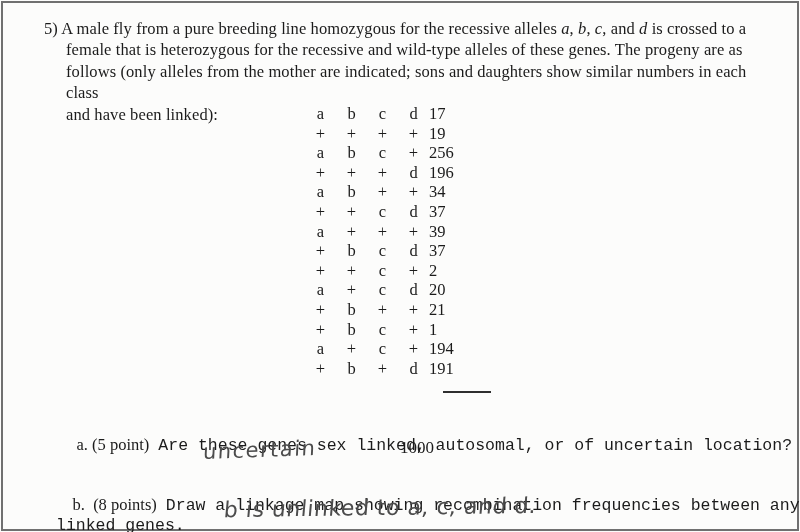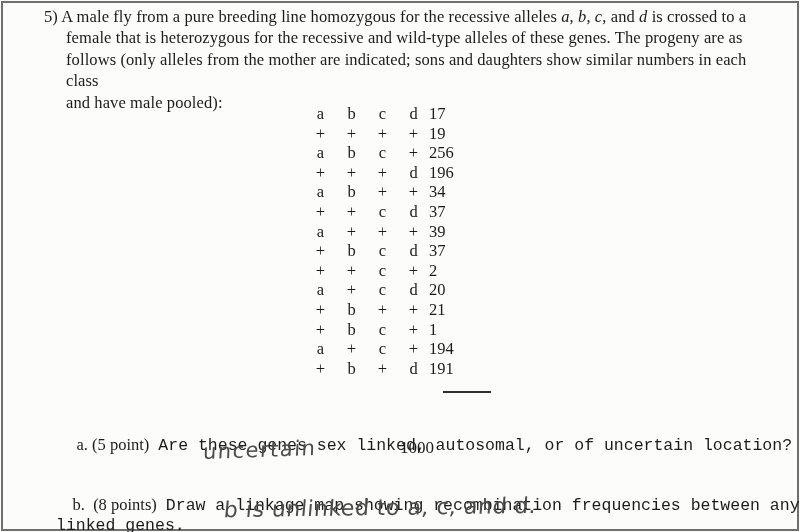--- a/index.html
+++ b/index.html
@@ -16,21 +16,21 @@
     color: #1b1b1b;
   }
   .frame {
     position: absolute; inset: 1px;
     border: 2px solid #707070;
     pointer-events: none;
   }
   
   .intro {
     position: absolute;
-    left: 44px; top: 6px; width: 724px;
+    left: 44px; top: 18px; width: 724px;
     font-size: 16.5px; line-height: 21.4px;
     letter-spacing: 0.1px;
   }
   .intro-line.cont { padding-left: 22px; }
   .it { font-style: italic; }
 
   
   .ptable { position: absolute; left: 305px; top: 104px; }
   .trow { display: flex; height: 19.6px; font-size: 16.5px; line-height: 19.6px; }
   .acell { width: 31px; text-align: center; }
@@ -76,21 +76,21 @@
 </head>
 <body>
 
 <div class="sheet">
   <div class="frame"></div>
 
   <div class="intro">
       <div class="intro-line"><span>5) A male fly from a pure breeding line homozygous for the recessive alleles </span><span class="it">a</span><span>, </span><span class="it">b</span><span>, </span><span class="it">c</span><span>, and </span><span class="it">d</span><span> is crossed to a</span></div>
       <div class="intro-line cont"><span>female that is heterozygous for the recessive and wild-type alleles of these genes.  The progeny are as</span></div>
       <div class="intro-line cont"><span>follows (only alleles from the mother are indicated; sons and daughters show similar numbers in each class</span></div>
-      <div class="intro-line cont"><span>and have male pooled):</span></div>
+      <div class="intro-line cont"><span>and have been linked):</span></div>
     </div>
 
   <div class="ptable">
       <div class="trow">
         <span class="acell">a</span>
         <span class="acell">b</span>
         <span class="acell">c</span>
         <span class="acell">d</span>
         <span class="ccell">17</span>
       </div>

